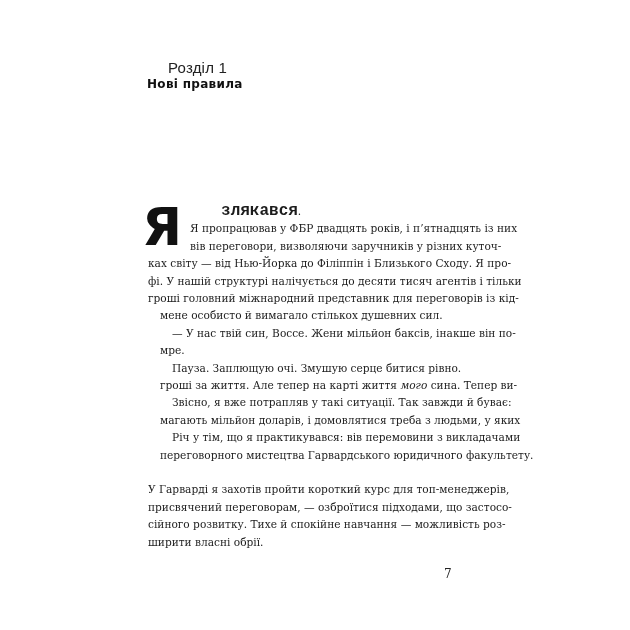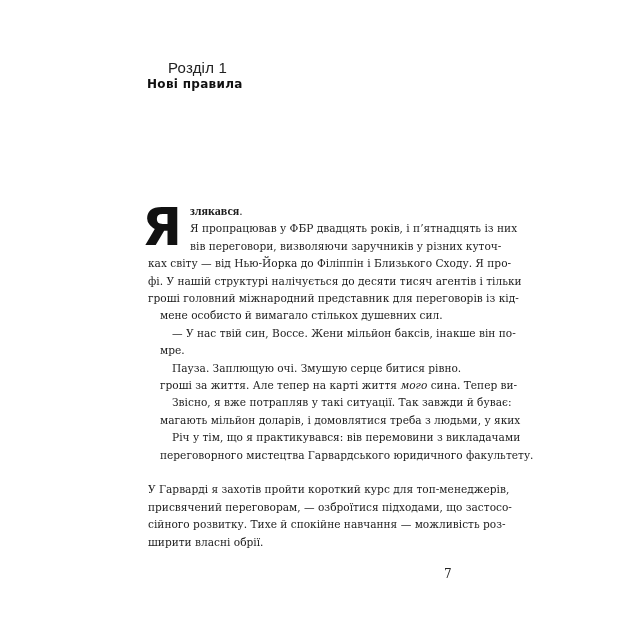--- a/index.html
+++ b/index.html
@@ -56,23 +56,24 @@
       float: left;
       font-family: "DejaVu Sans", sans-serif;
       font-weight: bold;
       font-size: 52px;
       line-height: 42px;
       height: 44px;
       margin: 3px 8px 0 -6px;
       color: #111;
     }
     .lead-word {
-      font-family: Liberation Serif, serif;
+      font-family: Liberation Mono, monospace;
       font-weight: bold;
-      font-size: 12px;
+      font-size: 16px;
+      margin-left: 31px;
     }
     .para {
       margin: 0;
       text-indent: 12px;
     }
     .para.first {
       text-indent: 0;
     }
     .para.noindent {
       text-indent: 0;

